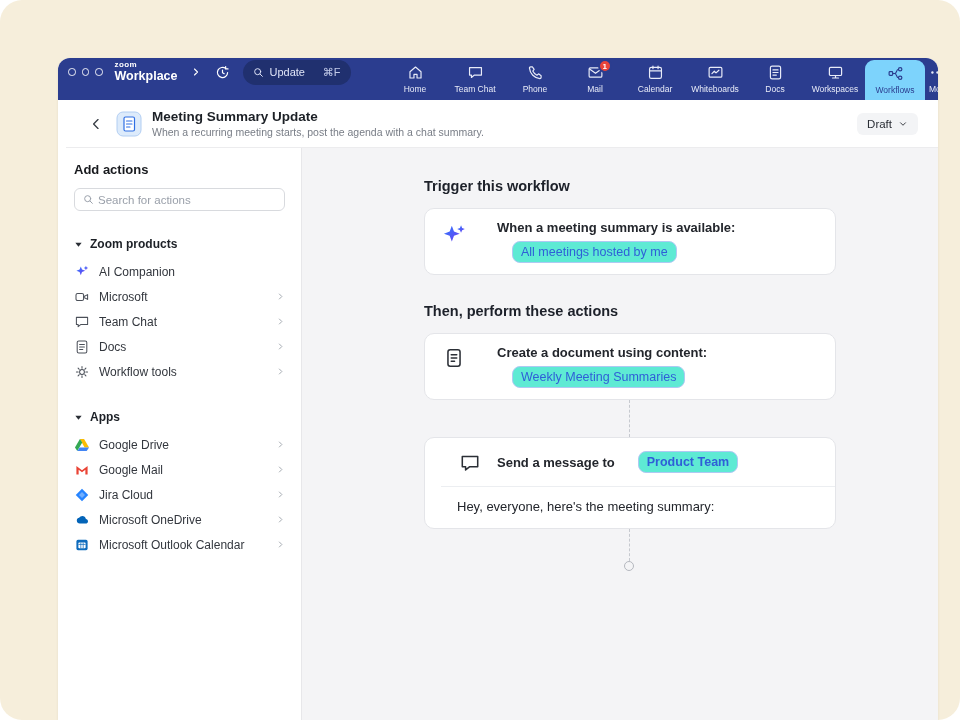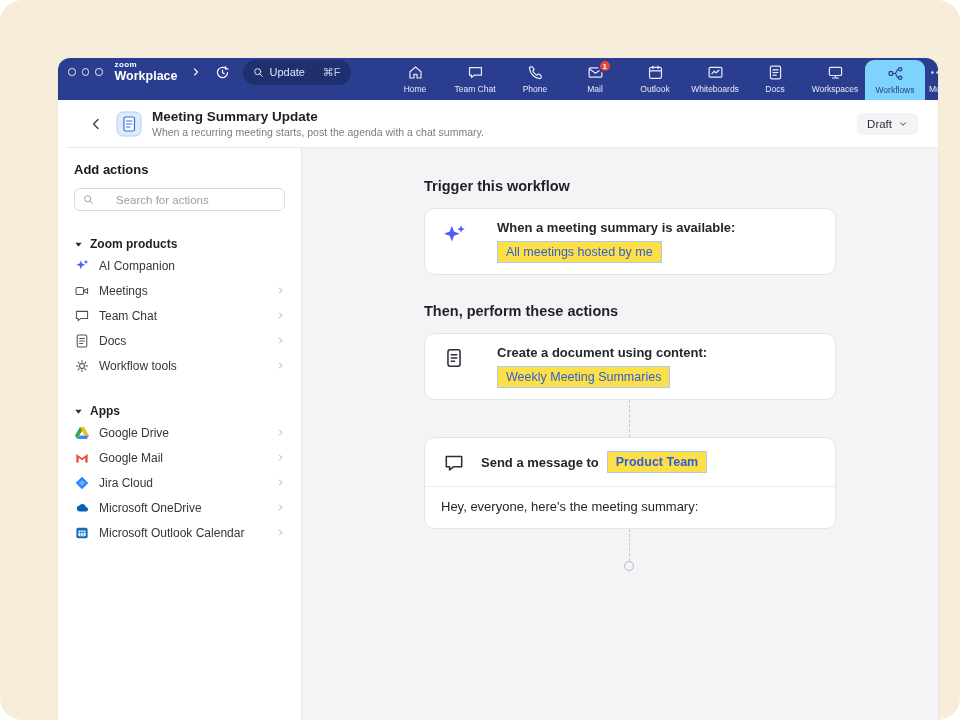--- a/index.html
+++ b/index.html
@@ -45,44 +45,44 @@
   .hdr-spacer { flex:1; }
   .draft-btn { display:flex; align-items:center; gap:6px; background:#f3f4f6; border-radius:6px;
                padding:5px 10px; font-size:11.5px; color:#2a2e35; cursor:pointer; }
 
   
   .bodyrow { flex:1; display:flex; min-height:0; }
 
   
   .sidebar { flex:0 0 244px; background:#fff; border-right:1px solid #e7e7ea; padding:14px 16px 0; overflow:hidden; }
   .sb-title { font-size:13px; font-weight:bold; color:#17191d; margin-bottom:11px; }
-  .sb-search { display:flex; align-items:center; gap:22px; height:23px; border:1px solid #d8dade;
+  .sb-search { display:flex; align-items:center; gap:4px; height:23px; border:1px solid #d8dade;
                border-radius:6px; padding:0 8px; color:#9aa0aa; }
   .sb-search input { border:none; outline:none; flex:1; font-size:11.5px; font-family:"Liberation Sans",sans-serif; color:#33373e; background:transparent; }
   .sb-search input::placeholder { color:#9aa0aa; }
   .sb-section { margin-top:24px; }
   .sb-sec-hdr { display:flex; align-items:center; gap:7px; font-size:12px; font-weight:bold; color:#1c2026;
                 height:18px; cursor:pointer; }
-  .sb-items { }
+  .sb-items { margin-top:6px; }
   .sb-item { height:25px; display:flex; align-items:center; gap:9px; font-size:12px; color:#33373e; cursor:pointer; }
   .sb-ic { flex:0 0 16px; display:flex; align-items:center; justify-content:center; color:#4b5059; }
   .sb-label { flex:1; white-space:nowrap; overflow:hidden; }
   .sb-chev { color:#9aa0a8; display:flex; align-items:center; }
 
   
   .canvas { flex:1; background:#f4f4f6; overflow:hidden; }
   .canvas-inner { width:412px; margin:30px 0 0 122px; }
   .cv-heading { font-size:14.5px; font-weight:bold; color:#1d212a; margin-bottom:14px; }
-  .card { background:#fff; border:1px solid #e4e5e9; border-radius:10px; cursor:pointer; }
+  .card { background:#fff; border:1px solid #e4e5e9; border-radius:10px; cursor:pointer;padding-left:16px; }
   .card-pad { padding:11px 16px; display:flex; gap:30px; align-items:flex-start; }
   .card-ic { flex:0 0 26px; display:flex; align-items:center; justify-content:center; padding-top:2px; color:#2b2f36; }
   .card-body { display:flex; flex-direction:column; gap:6px; }
   .card-text { font-size:13px; font-weight:bold; color:#23262c; }
-  .chip { display:inline-block; align-self:flex-start; font-size:12.5px; color:#2f5fd7; background:#fde047;
-          border:1px solid #aec9f3; border-radius:0; padding:2px 8px; line-height:16px; cursor:pointer; }
+  .chip { display:inline-block; align-self:flex-start; font-size:12.5px; color:#2f5fd7; background:#5eead4;
+          border:1px solid #aec9f3; border-radius:8px; padding:2px 8px; line-height:16px; cursor:pointer;margin-left:15px; }
   .gap28 { height:28px; }
   .connector { width:0; height:37px; border-left:1.5px dashed #c6c9cf; margin-left:205px; }
   .connector.short { height:32px; }
   .end-dot { width:10px; height:10px; border:1.5px solid #b4b8bf; border-radius:50%; margin-left:200px; background:#f4f4f6; }
 
   .card3-top { display:flex; align-items:center; gap:14px; padding:12px 16px; border-bottom:1px solid #eceef1; }
   .card3-top .card-text { display:flex; align-items:center; gap:8px; }
   .card3-bottom { padding:12px 16px 14px; display:flex; flex-direction:column; gap:8px; }
   .card3-bottom .plain { font-size:13px; color:#23262c; font-weight:normal; }
 
@@ -173,21 +173,21 @@
           <span class="nv-label">Mail</span>
           <span class="badge">1</span>
         </div>
         <div class="nav-item">
           <span>
               <svg width="17" height="17" viewBox="0 0 20 20" fill="none" stroke="currentColor" stroke-width="1.4" stroke-linecap="round" stroke-linejoin="round">
                 <rect x="3" y="4" width="14" height="13" rx="2"></rect>
                 <path d="M3 8h14M7 2.5v3M13 2.5v3"></path>
               </svg>
             </span>
-          <span class="nv-label">Outlook</span>
+          <span class="nv-label">Calendar</span>
         </div>
         <div class="nav-item">
           <span>
               <svg width="17" height="17" viewBox="0 0 20 20" fill="none" stroke="currentColor" stroke-width="1.4" stroke-linecap="round" stroke-linejoin="round">
                 <rect x="2.5" y="4" width="15" height="11.5" rx="1.5"></rect>
                 <path d="M5.8 11.3l2.8-2.8 2 2 3.4-3.2"></path>
               </svg>
             </span>
           <span class="nv-label">Whiteboards</span>
         </div>
@@ -294,21 +294,21 @@
               </span>
               <span class="sb-label">AI Companion</span>
             </div>
             <div class="sb-item">
               <span class="sb-ic">
                 <svg width="16" height="16" viewBox="0 0 20 20" fill="none" stroke="currentColor" stroke-width="1.3" stroke-linecap="round" stroke-linejoin="round">
                     <rect x="2.5" y="5.5" width="9.5" height="9" rx="2"></rect>
                     <path d="M12 9.7l5-2.7v6l-5-2.7"></path>
                   </svg>
               </span>
-              <span class="sb-label">Meetings</span>
+              <span class="sb-label">Microsoft</span>
               <span class="sb-chev">
                   <svg width="9" height="9" viewBox="0 0 20 20" fill="none" stroke="currentColor" stroke-width="2" stroke-linecap="round" stroke-linejoin="round">
                     <path d="M7.5 4.5l5.5 5.5-5.5 5.5"></path>
                   </svg>
                 </span>
             </div>
             <div class="sb-item">
               <span class="sb-ic">
                 <svg width="16" height="16" viewBox="0 0 20 20" fill="none" stroke="currentColor" stroke-width="1.3" stroke-linecap="round" stroke-linejoin="round">
                     <path d="M3 4.2h14v8.8h-8.3L5.2 15.8v-2.8H3z"></path>

